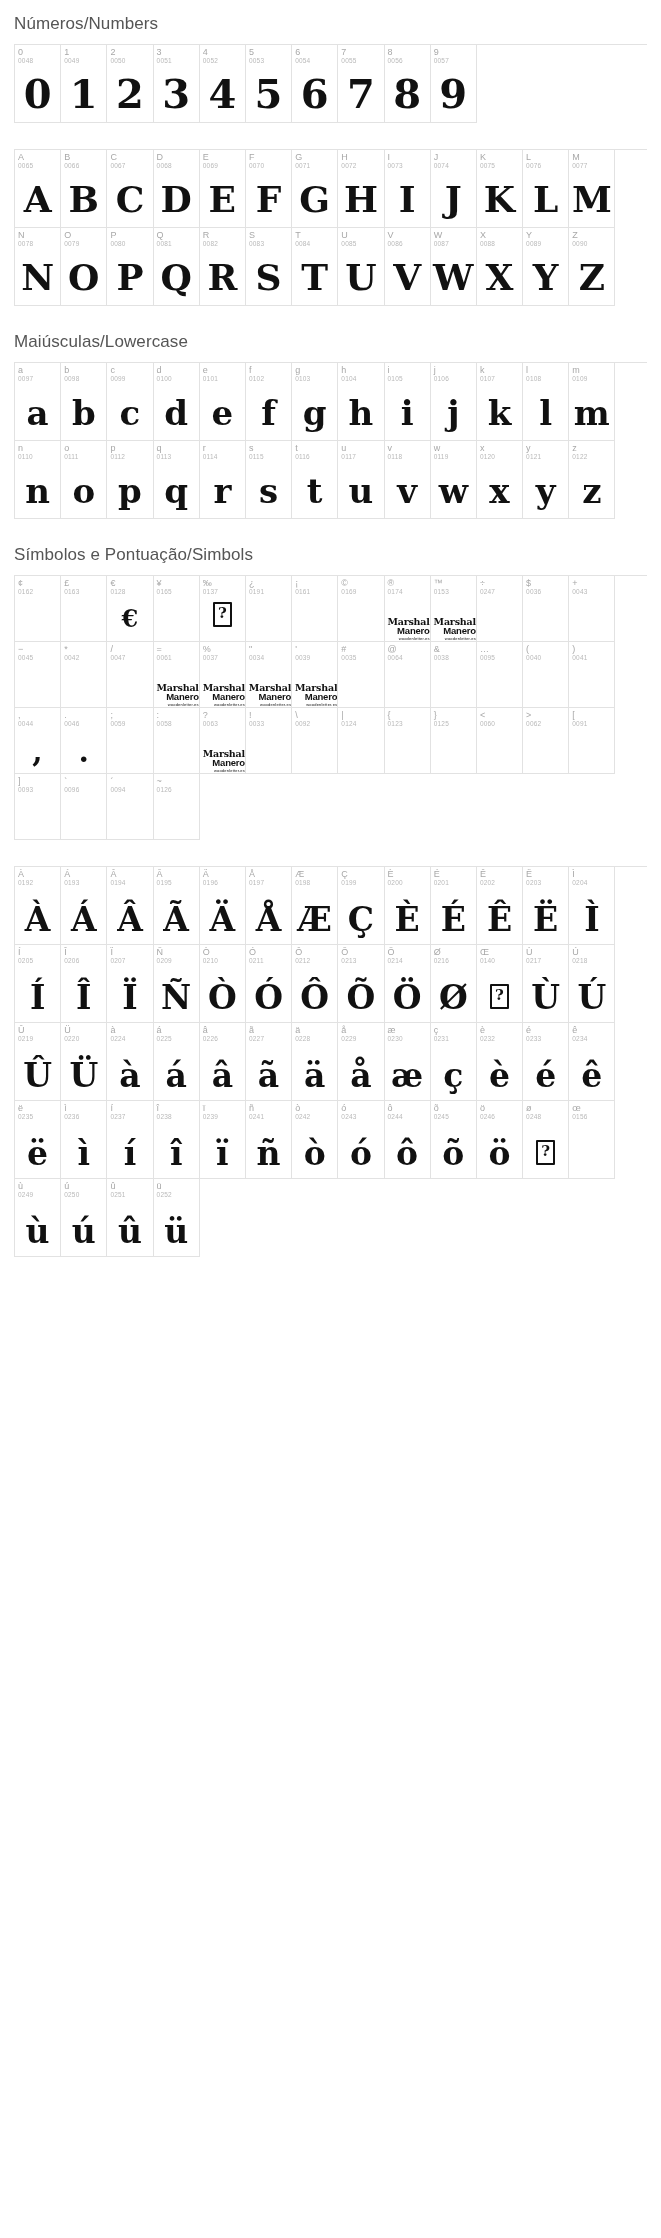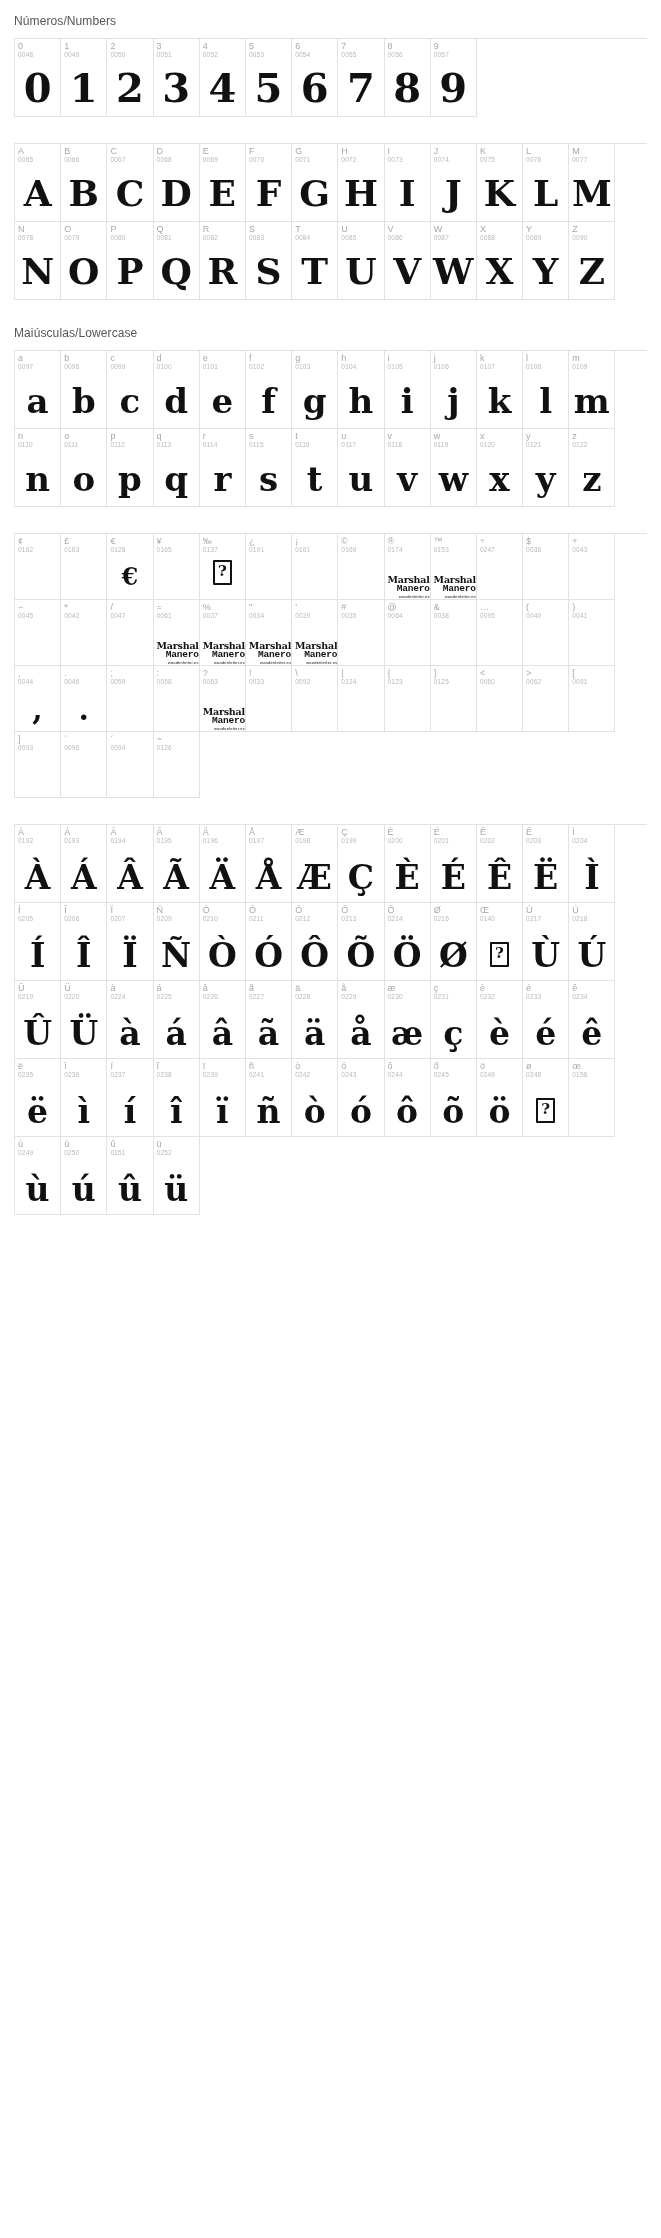--- a/index.html
+++ b/index.html
@@ -5,21 +5,21 @@
   html,body{margin:0;padding:0;background:#ffffff;}
   body{
     width:661px;
     font-family:"Liberation Sans", sans-serif;
     color:#333;
     -webkit-font-smoothing:antialiased;
   }
   .page{width:661px;padding:0;box-sizing:border-box;}
   .section{margin:0 0 26px 0;}
   .section-title{
-    font-size:12px;
+    font-size:17px;
     color:#555;
     font-weight:normal;
     margin:14px 0 10px 14px;
     letter-spacing:.1px;
   }
   .grid{
     margin-left:14px;
     margin-right:14px;
     border-left:1px solid #e2e2e2;
     border-top:1px solid #e2e2e2;
@@ -94,21 +94,21 @@
   .logo .l1{
     display:block;
     font-family:"DejaVu Serif", serif;
     font-weight:bold;
     font-size:9.5px;
     color:#111;
     letter-spacing:-.2px;
   }
   .logo .l2{
     display:block;
-    font-family:Liberation Mono, monospace;
+    font-family:Liberation Sans, sans-serif;
     font-weight:bold;
     font-size:9.5px;
     color:#111;
     letter-spacing:-.2px;
   }
   .logo .l3{
     display:block;
     font-family:"Liberation Sans", sans-serif;
     font-size:4px;
     color:#111;
@@ -583,20 +583,21 @@
           <div class="cell">
             <div class="meta">
               <span class="ch">z</span>
               <span class="code">0122</span>
             </div>
             <div class="glyph">z</div>
           </div>
         </div>
       </div>
       <div class="section">
+        <div class="section-title">Símbolos e Pontuação/Simbols</div>
         <div class="grid g-sym">
           <div class="cell">
             <div class="meta">
               <span class="ch">¢</span>
               <span class="code">0162</span>
             </div>
             <div class="glyph blank"></div>
           </div>
           <div class="cell">
             <div class="meta">

